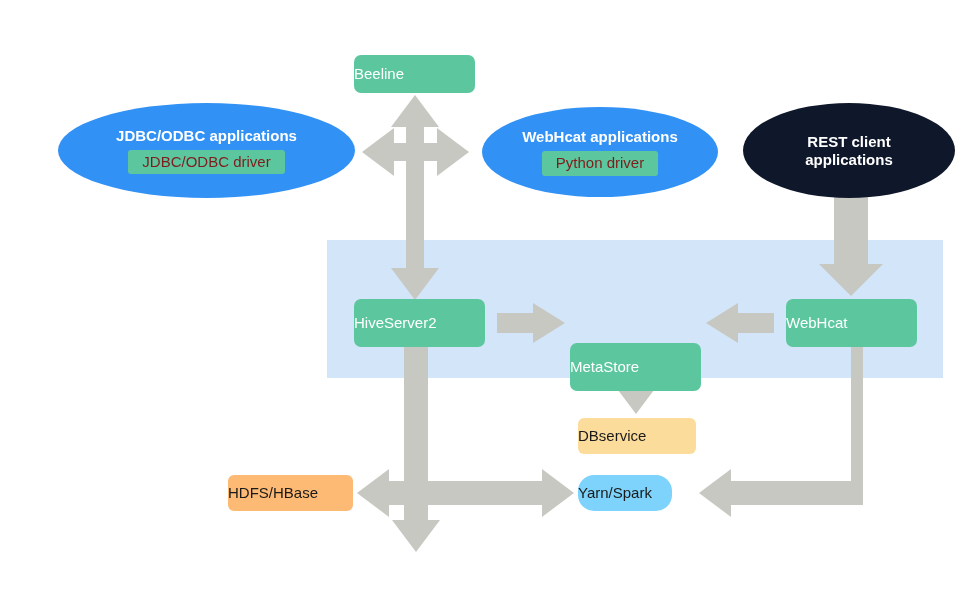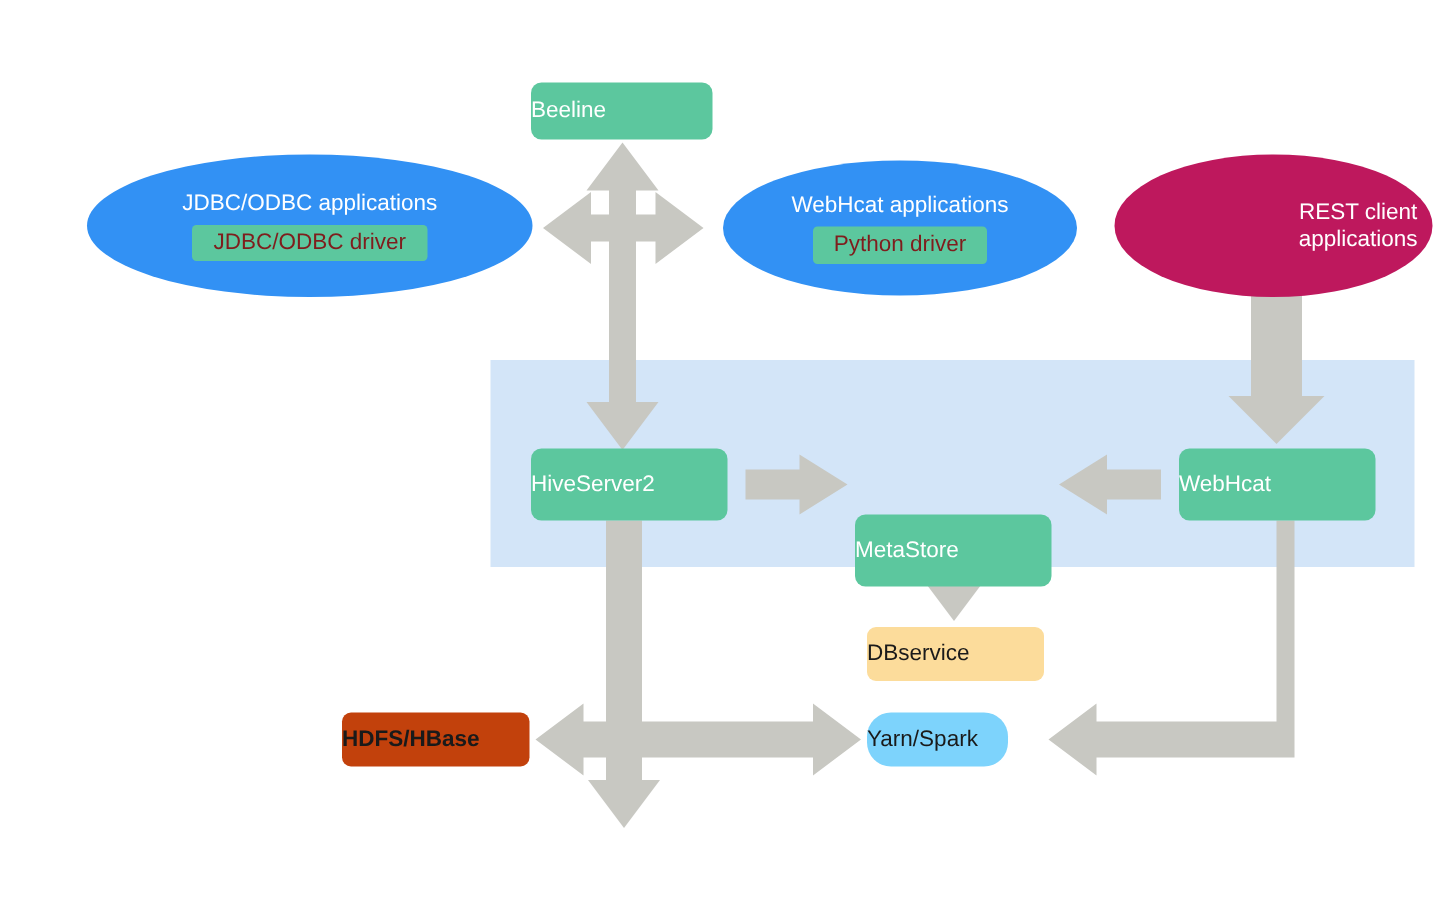--- a/index.html
+++ b/index.html
@@ -70,20 +70,21 @@
     padding: 3px 14px 4px 14px;
     font-size: 15px;
     white-space: nowrap;
   }
   .node-label {
     display: block;
     white-space: nowrap;
   }
   .node-label.multiline {
     white-space: pre-line;
+    font-weight: bold;
   }
 </style>
 </head>
 <body>
 
 <div id="diagram" style="background: rgb(255, 255, 255);">
 
   <div class="band" id="service-band" style="left: 327px; top: 240px; width: 616px; height: 138px; background: rgb(211, 229, 248);"></div>
 
   <svg id="arrow-layer" viewBox="0 0 964 604">
@@ -112,41 +113,41 @@
   <div class="node ellipse" style="left: 58px; top: 103px; width: 297px; height: 95px; background: rgb(50, 145, 244);">
     <span class="title node-label multiline">JDBC/ODBC applications</span>
     <span class="driver-chip" style="background: rgb(92, 199, 158);">JDBC/ODBC driver</span>
   </div>
 
   <div class="node ellipse" style="left: 482px; top: 107px; width: 236px; height: 90px; background: rgb(50, 145, 244);">
     <span class="title node-label multiline">WebHcat applications</span>
     <span class="driver-chip" style="background: rgb(92, 199, 158);">Python driver</span>
   </div>
 
-  <div class="node ellipse" style="left: 743px; top: 103px; width: 212px; height: 95px; background: #be185d; align-items: flex-end;">
+  <div class="node ellipse" style="left: 743px; top: 103px; width: 212px; height: 95px; background: #0f172a;">
     <span class="title node-label multiline">REST client
 applications</span>
   </div>
 
   <div class="node green" style="left: 354px; top: 55px; width: 121px; height: 38px; background: rgb(92, 199, 158);">
     <span class="node-label">Beeline</span>
   </div>
   <div class="node green" style="left: 354px; top: 299px; width: 131px; height: 48px; background: rgb(92, 199, 158);">
     <span class="node-label">HiveServer2</span>
   </div>
   <div class="node green" style="left: 570px; top: 299px; width: 131px; height: 48px; background: rgb(92, 199, 158); margin-top: 44px;">
     <span class="node-label">MetaStore</span>
   </div>
   <div class="node green" style="left: 786px; top: 299px; width: 131px; height: 48px; background: rgb(92, 199, 158);">
     <span class="node-label">WebHcat</span>
   </div>
 
   <div class="node orange" style="left: 578px; top: 418px; width: 118px; height: 36px; background: rgb(252, 220, 155);">
     <span class="node-label">DBservice</span>
   </div>
-  <div class="node orange" style="left: 228px; top: 475px; width: 125px; height: 36px; background: #c2410c; font-weight: bold;">
+  <div class="node orange" style="left: 228px; top: 475px; width: 125px; height: 36px; background: #fdba74;">
     <span class="node-label">HDFS/HBase</span>
   </div>
   <div class="node orange" style="left: 578px; top: 475px; width: 94px; height: 36px; background: #7dd3fc; border-radius: 16px;">
     <span class="node-label">Yarn/Spark</span>
   </div>
 
 </div>
 
 </body></html>

